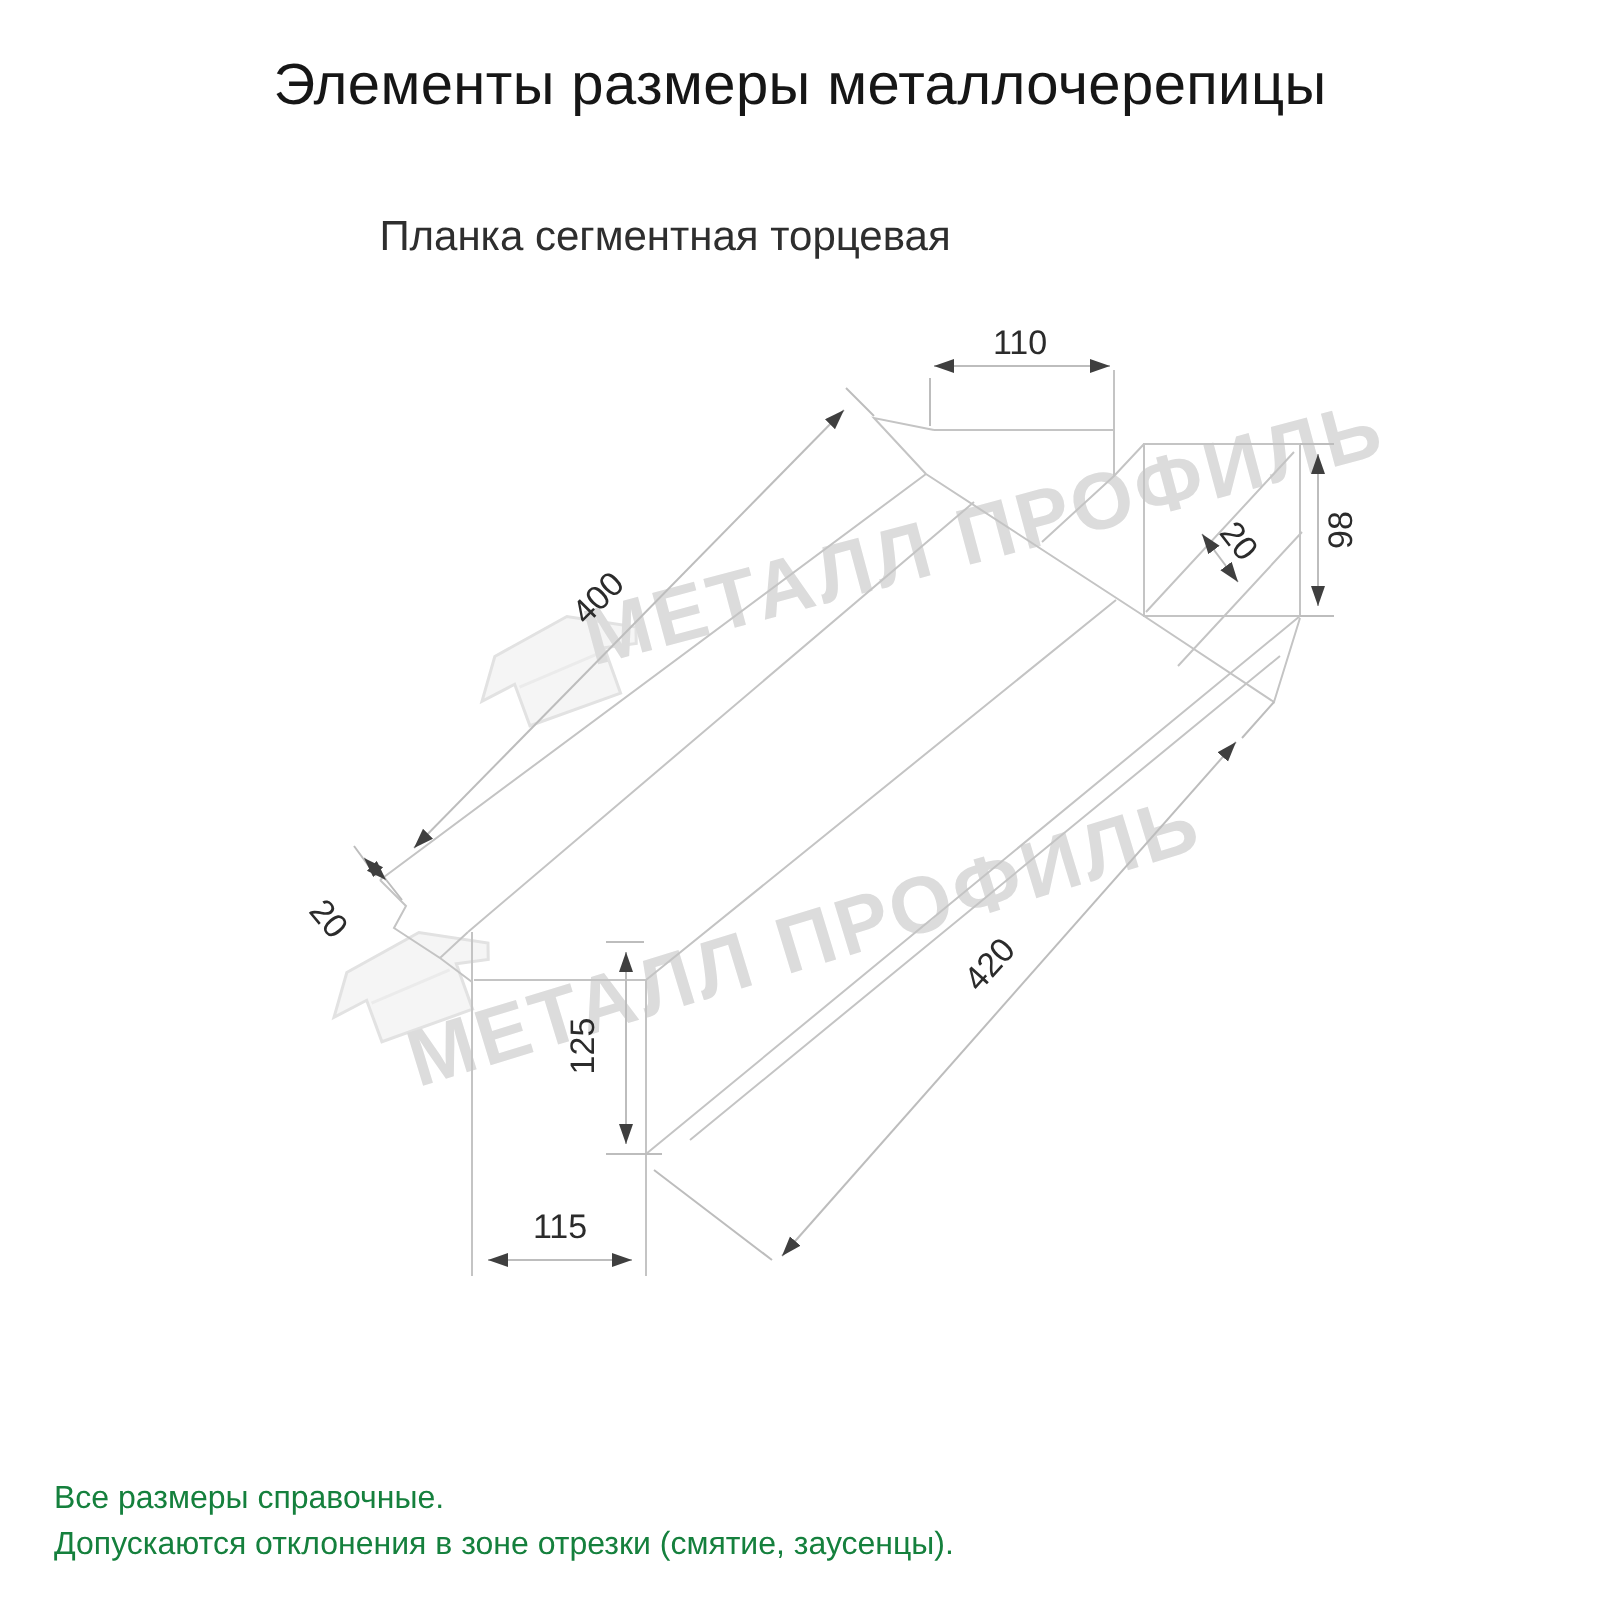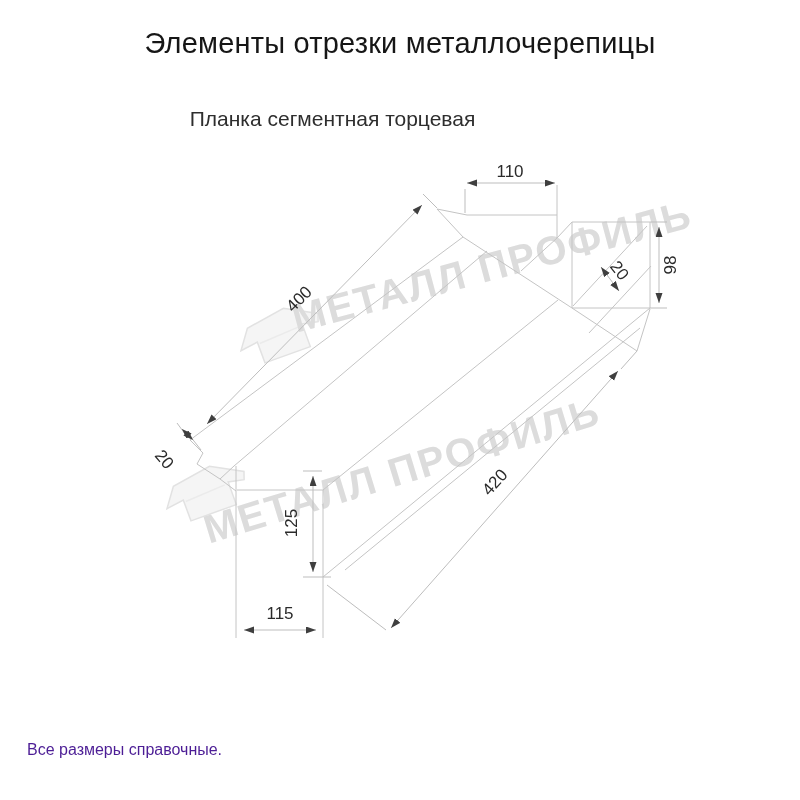--- a/index.html
+++ b/index.html
@@ -13,35 +13,35 @@
     text-align:center; font-size:29px; font-weight:400; color:#161616;
     letter-spacing:0.2px; margin:0;
   }
   .subtitle {
     position:absolute; top:105px; left:0; width:665px;
     text-align:center; font-size:21px; color:#2e2e2e; line-height:27px;
   }
   .drawing-svg { position:absolute; left:0; top:0; }
   .footer {
     position:absolute; left:27px; top:738px;
-    font-size:16px; color:#4c1d95; line-height:23px;
+    font-size:16px; color:#15803d; line-height:23px;
   }
   .dim-text {
     font-size:17px; fill:#2b2b2b;
     font-family:"Liberation Sans","DejaVu Sans",sans-serif;
   }
   .wm-text {
     font-size:40px; font-weight:bold; fill:#dcdcdc; letter-spacing:2px;
     font-family:"Liberation Sans","DejaVu Sans",sans-serif;
   }
 </style>
 </head>
 <body>
 
-<h1 class="title">Элементы отрезки металлочерепицы</h1>
+<h1 class="title">Элементы размеры металлочерепицы</h1>
 
 <div class="subtitle">
   <div>Планка сегментная торцевая</div>
 </div>
 
 <svg class="drawing-svg" width="800" height="800" viewBox="0 0 800 800">
   <defs>
     <marker id="arwE" markerWidth="11" markerHeight="8" refX="10" refY="3.5" orient="auto" markerUnits="userSpaceOnUse">
       <path d="M0,0 L10,3.5 L0,7 Z" fill="#3f3f3f"></path>
     </marker>
@@ -132,13 +132,14 @@
     <g>
       <path d="M327,585 L386,630 M637,351 L621,369"></path>
       <line x1="391" y1="628" x2="618" y2="371" marker-start="url(#arwS)" marker-end="url(#arwE)"></line>
       <text class="dim-text" transform="translate(499,486) rotate(-48)" text-anchor="middle" stroke="none">420</text>
     </g>
   </g>
 </svg>
 
 <div class="footer">
   <div>Все размеры справочные.</div>
+  <div>Допускаются отклонения в зоне отрезки (смятие, заусенцы).</div>
 </div>
 
 </body></html>

